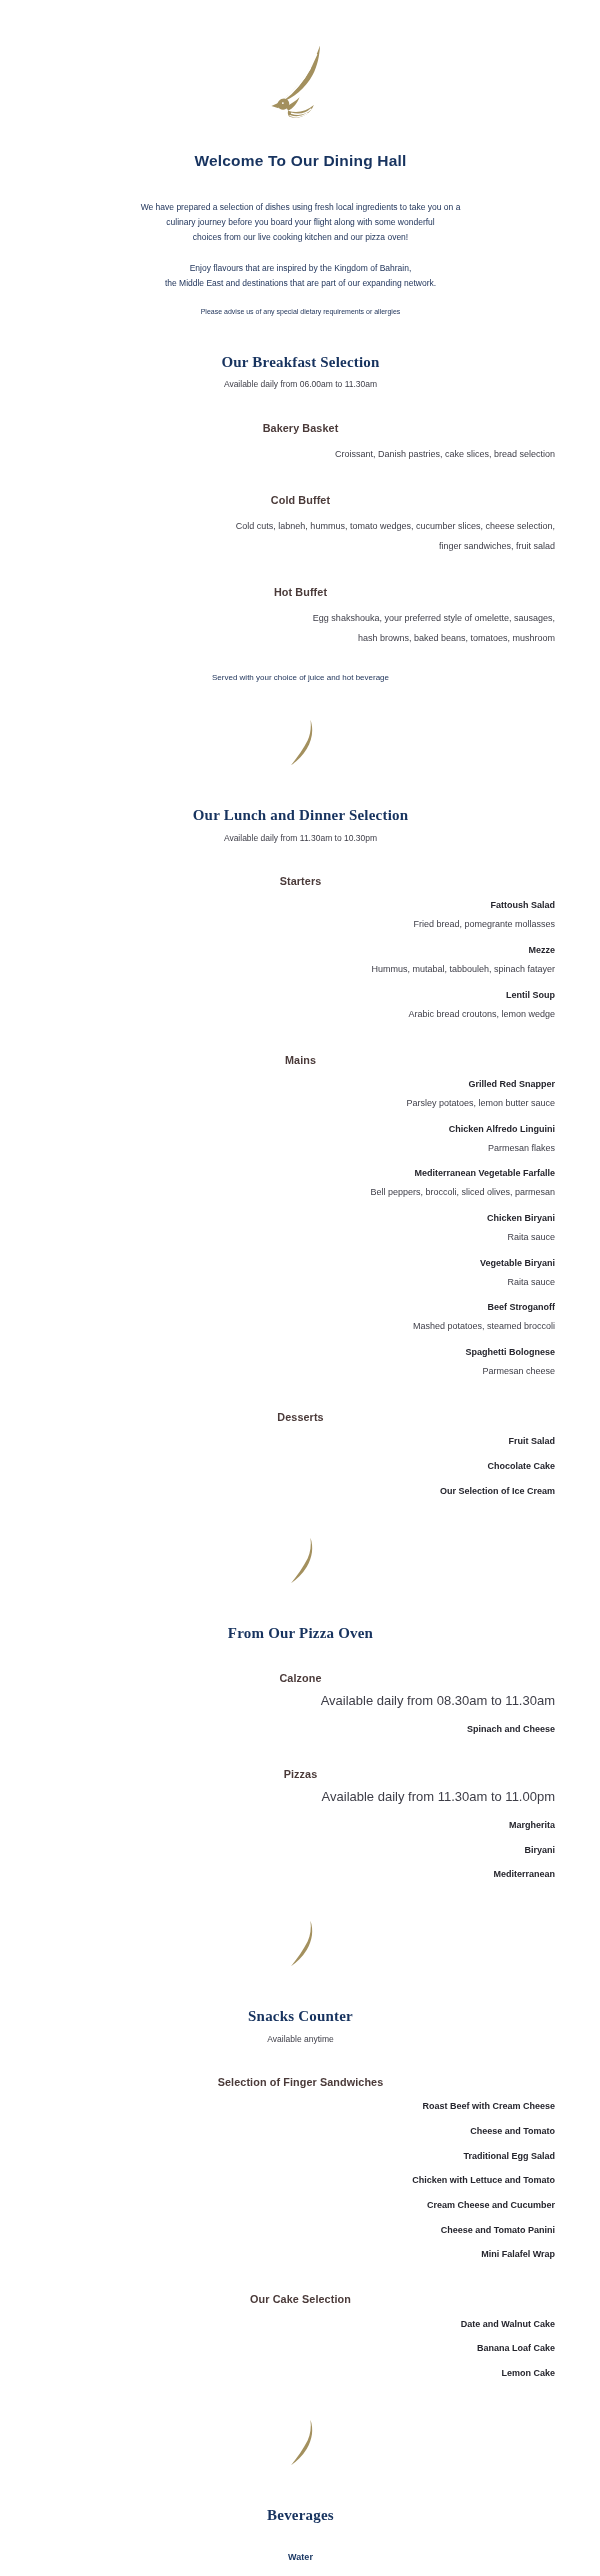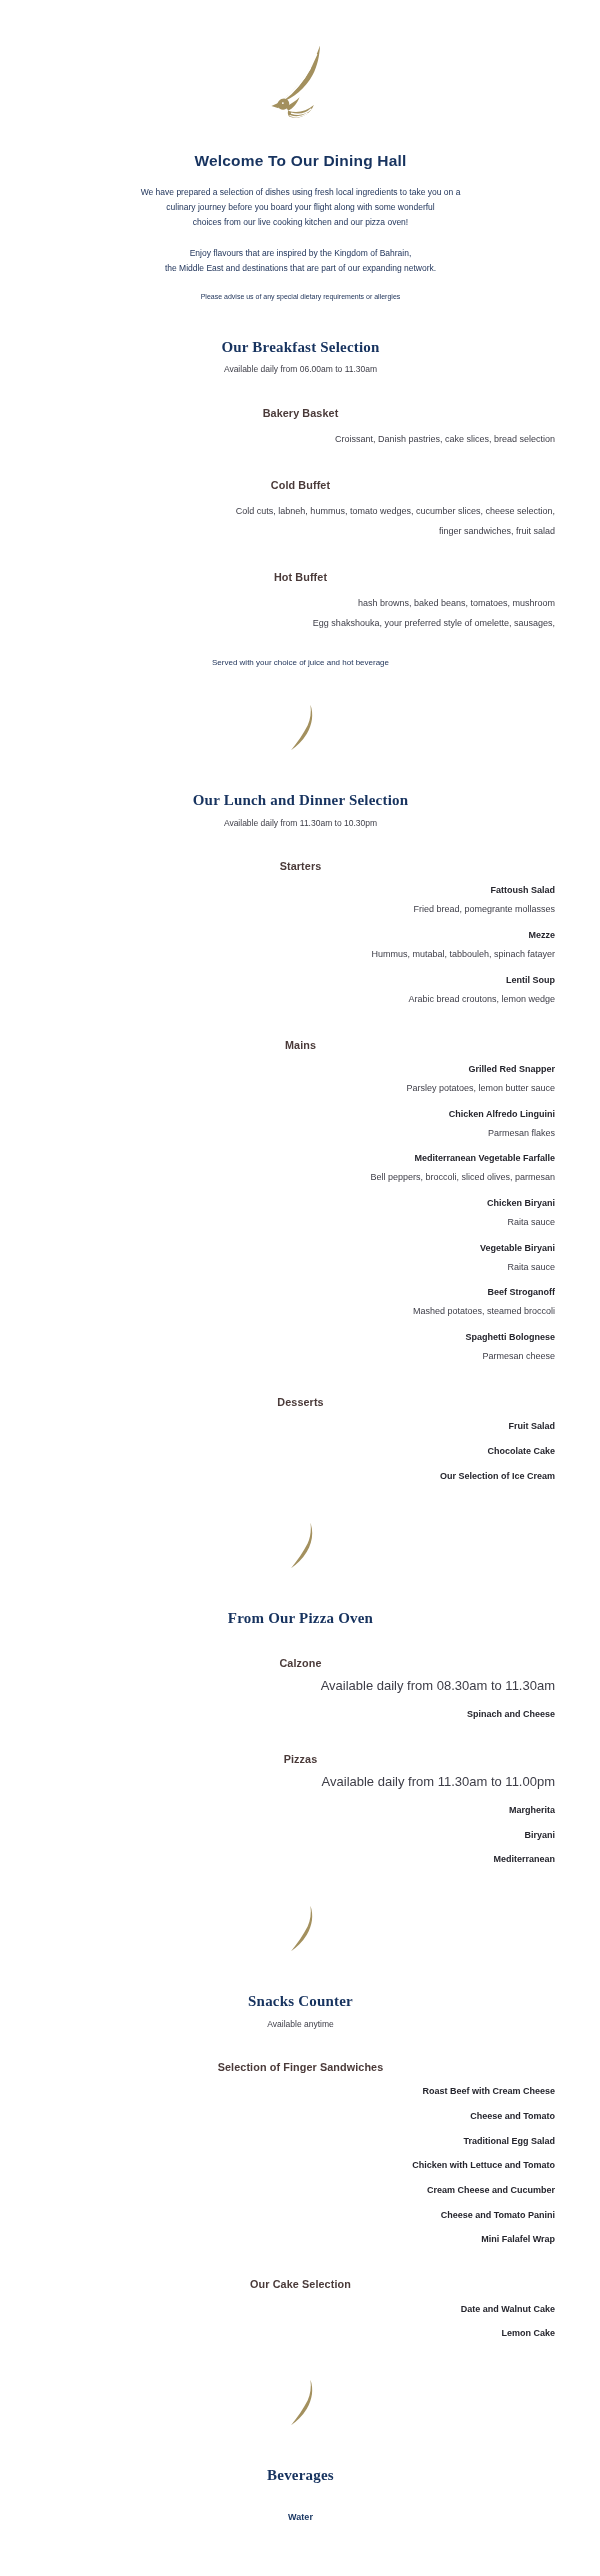--- a/index.html
+++ b/index.html
@@ -9,21 +9,21 @@
   *{box-sizing:border-box;}
   html,body{margin:0;padding:0;background:#ffffff;}
   body{
     width:601px; min-height:3082px; margin:0 auto;
     font-family:"Liberation Sans","DejaVu Sans",sans-serif;
     color:var(--item-dark);
   }
   .page{padding:44px 46px 46px; text-align:center;}
   .logo-wrap{display:flex; justify-content:center;}
   .page-title{font-size:15.5px; font-weight:bold; color:var(--navy); margin:27px 0 0; letter-spacing:0.2px;}
-  .intro{margin-top:15px;}
+  .intro{margin-top:30px;}
   .intro p{font-size:8.5px; line-height:15px; color:var(--note-navy); margin:0;}
   .enjoy{margin-top:15.5px;}
   .dietary{font-size:7px; color:var(--note-navy); margin:17.5px 0 0;}
   .section-title{font-size:15px; font-weight:bold; color:var(--navy); margin:39px 0 0; letter-spacing:0.2px;font-family:Liberation Serif, serif;}
   .section-availability{font-size:8.5px; color:var(--text-gray); margin:7.2px 0 0; line-height:13.4px;}
   .group-heading{font-size:10.8px; font-weight:bold; margin:30px 0 10.3px; letter-spacing:0.1px;}
   .group-heading.brown{color:var(--brown);}
   .group-heading.navy{font-size:9px; color:#1b3864; margin:28px 0 7.2px;}
   .block-availability{font-size:13px; color:var(--text-gray); margin:0 0 13.4px; line-height:13.4px;text-align:right;}
   .item{margin:0 0 7.7px;text-align:right;}
@@ -75,22 +75,22 @@
         <div class="item">
           <p class="item-desc">Croissant, Danish pastries, cake slices, bread selection</p>
         </div>
         <h3 class="group-heading brown">Cold Buffet</h3>
         <div class="item">
           <p class="item-desc">Cold cuts, labneh, hummus, tomato wedges, cucumber slices, cheese selection,</p>
           <p class="item-desc">finger sandwiches, fruit salad</p>
         </div>
         <h3 class="group-heading brown">Hot Buffet</h3>
         <div class="item">
+          <p class="item-desc">Egg shakshouka, your preferred style of omelette, sausages,</p>
           <p class="item-desc">hash browns, baked beans, tomatoes, mushroom</p>
-          <p class="item-desc">Egg shakshouka, your preferred style of omelette, sausages,</p>
         </div>
         <p class="section-note">Served with your choice of juice and hot beverage</p>
       </section>
   <svg class="leaf-divider" width="30" height="52" viewBox="0 0 60 110" aria-hidden="true">
     <path d="M9 104 C22 88 35 70 44 52 C50 39 52 24 50 8 C57 28 54 50 42 70 C33 85 21 96 9 104 Z" fill="#a3905e"></path>
   </svg>
 <section class="menu-section">
         <h2 class="section-title">Our Lunch and Dinner Selection</h2>
         <p class="section-availability">Available daily from 11.30am to 10.30pm</p>
         <h3 class="group-heading brown">Starters</h3>
@@ -194,20 +194,23 @@
           <p class="item-name">Cheese and Tomato Panini</p>
         </div>
         <div class="item">
           <p class="item-name">Mini Falafel Wrap</p>
         </div>
         <h3 class="group-heading brown">Our Cake Selection</h3>
         <div class="item">
           <p class="item-name">Date and Walnut Cake</p>
         </div>
         <div class="item">
+          <p class="item-name">Banana Loaf Cake</p>
+        </div>
+        <div class="item">
           <p class="item-name">Lemon Cake</p>
         </div>
       </section>
   <svg class="leaf-divider" width="30" height="52" viewBox="0 0 60 110" aria-hidden="true">
     <path d="M9 104 C22 88 35 70 44 52 C50 39 52 24 50 8 C57 28 54 50 42 70 C33 85 21 96 9 104 Z" fill="#a3905e"></path>
   </svg>
 <section class="menu-section">
         <h2 class="section-title">Beverages</h2>
         <h3 class="group-heading navy">Water</h3>
       </section>

